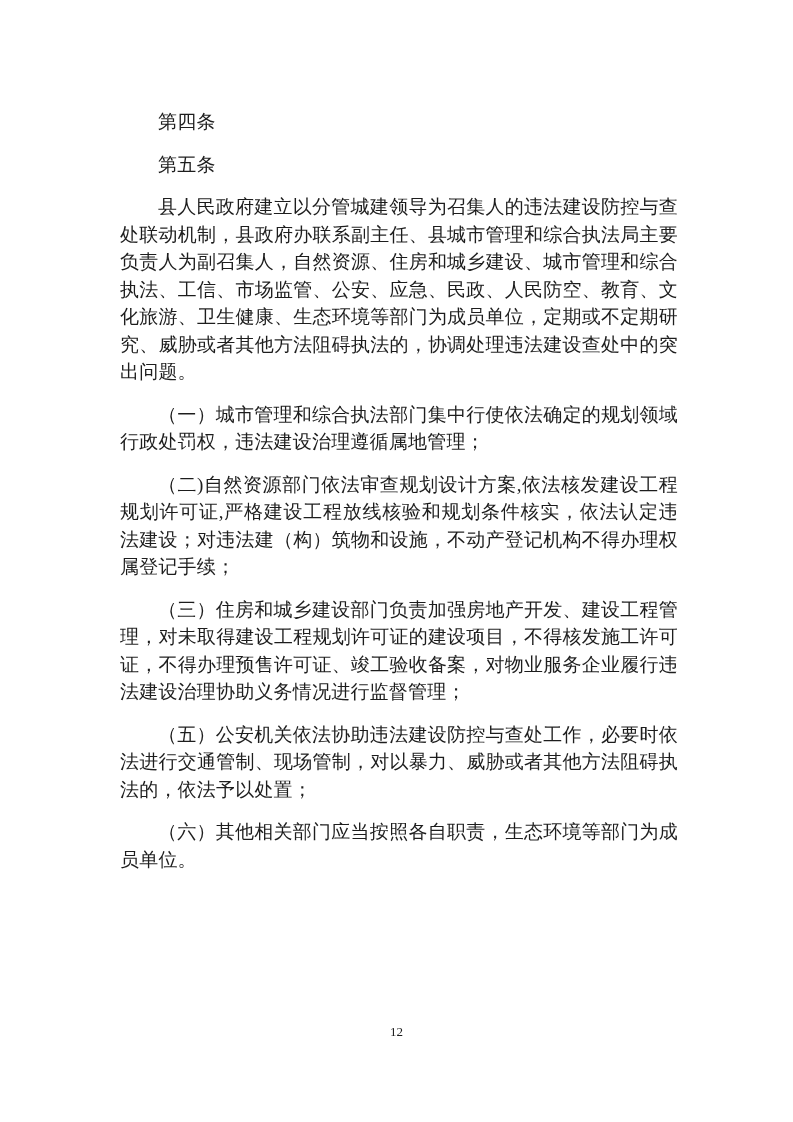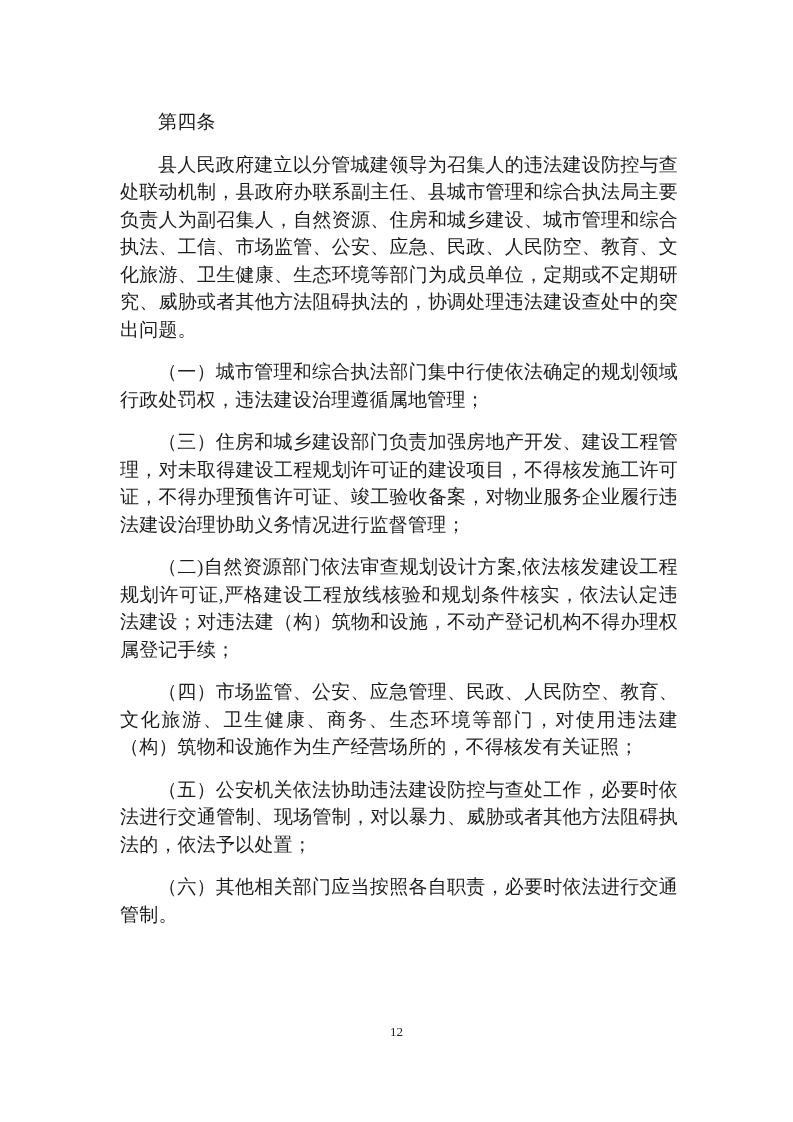--- a/index.html
+++ b/index.html
@@ -48,24 +48,24 @@
     color: #1d1d1d;
   }
 </style>
 </head>
 <body>
 
 <div class="page">
 
   <div class="content">
     <p class="para heading">第四条</p>
+    <p class="para heading">第五条</p>
     <p class="para body">县人民政府建立以分管城建领导为召集人的违法建设防控与查处联动机制，县政府办联系副主任、县城市管理和综合执法局主要负责人为副召集人，自然资源、住房和城乡建设、城市管理和综合执法、工信、市场监管、公安、应急、民政、人民防空、教育、文化旅游、卫生健康、生态环境等部门为成员单位，定期或不定期研究、威胁或者其他方法阻碍执法的，协调处理违法建设查处中的突出问题。</p>
     <p class="para body">（一）城市管理和综合执法部门集中行使依法确定的规划领域行政处罚权，违法建设治理遵循属地管理；</p>
+    <p class="para body">（二)自然资源部门依法审查规划设计方案,依法核发建设工程规划许可证,严格建设工程放线核验和规划条件核实，依法认定违法建设；对违法建（构）筑物和设施，不动产登记机构不得办理权属登记手续；</p>
     <p class="para body">（三）住房和城乡建设部门负责加强房地产开发、建设工程管理，对未取得建设工程规划许可证的建设项目，不得核发施工许可证，不得办理预售许可证、竣工验收备案，对物业服务企业履行违法建设治理协助义务情况进行监督管理；</p>
-    <p class="para body">（二)自然资源部门依法审查规划设计方案,依法核发建设工程规划许可证,严格建设工程放线核验和规划条件核实，依法认定违法建设；对违法建（构）筑物和设施，不动产登记机构不得办理权属登记手续；</p>
-    <p class="para body">（四）市场监管、公安、应急管理、民政、人民防空、教育、文化旅游、卫生健康、商务、生态环境等部门，对使用违法建（构）筑物和设施作为生产经营场所的，不得核发有关证照；</p>
     <p class="para body">（五）公安机关依法协助违法建设防控与查处工作，必要时依法进行交通管制、现场管制，对以暴力、威胁或者其他方法阻碍执法的，依法予以处置；</p>
-    <p class="para body">（六）其他相关部门应当按照各自职责，必要时依法进行交通管制。</p>
+    <p class="para body">（六）其他相关部门应当按照各自职责，生态环境等部门为成员单位。</p>
   </div>
 
   <div class="page-number">12</div>
 
 </div>
 
 </body></html>

